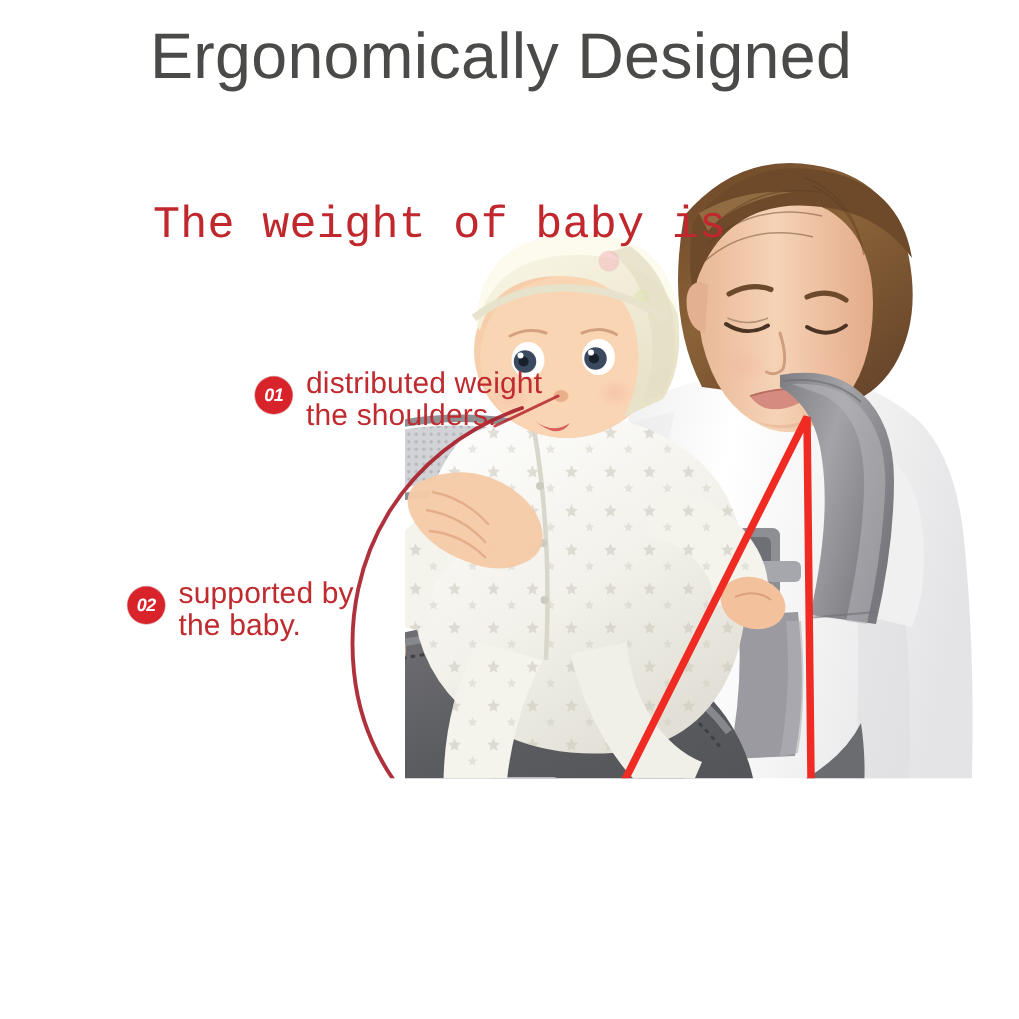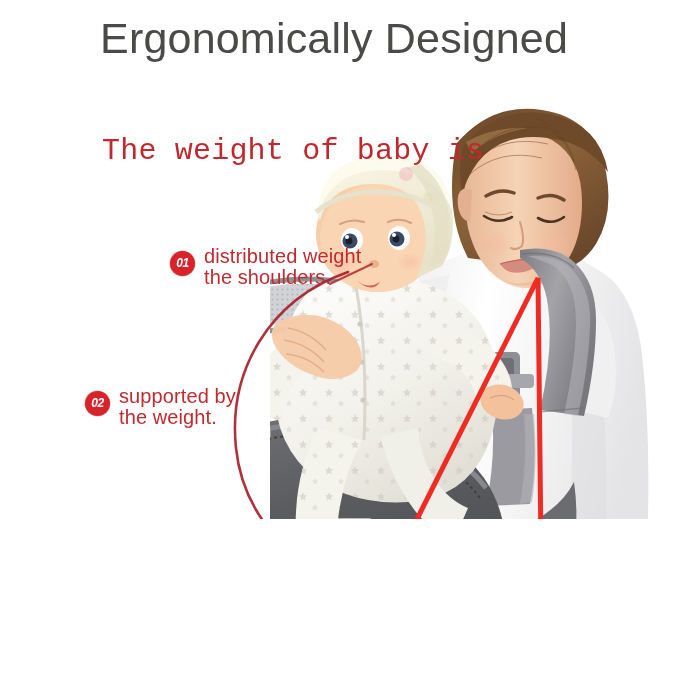--- a/index.html
+++ b/index.html
@@ -411,20 +411,20 @@
 
   <div class="callout" id="callout-01">
     <div class="badge">01</div>
     <div class="callout-text">distributed weight
 the shoulders.</div>
   </div>
 
   <div class="callout" id="callout-02">
     <div class="badge">02</div>
     <div class="callout-text">supported by
-the weight.</div>
+the baby.</div>
   </div>
 
   <div class="callout" id="callout-03">
     <div class="badge">09</div>
   </div>
 
 </div>
 
 </body></html>

